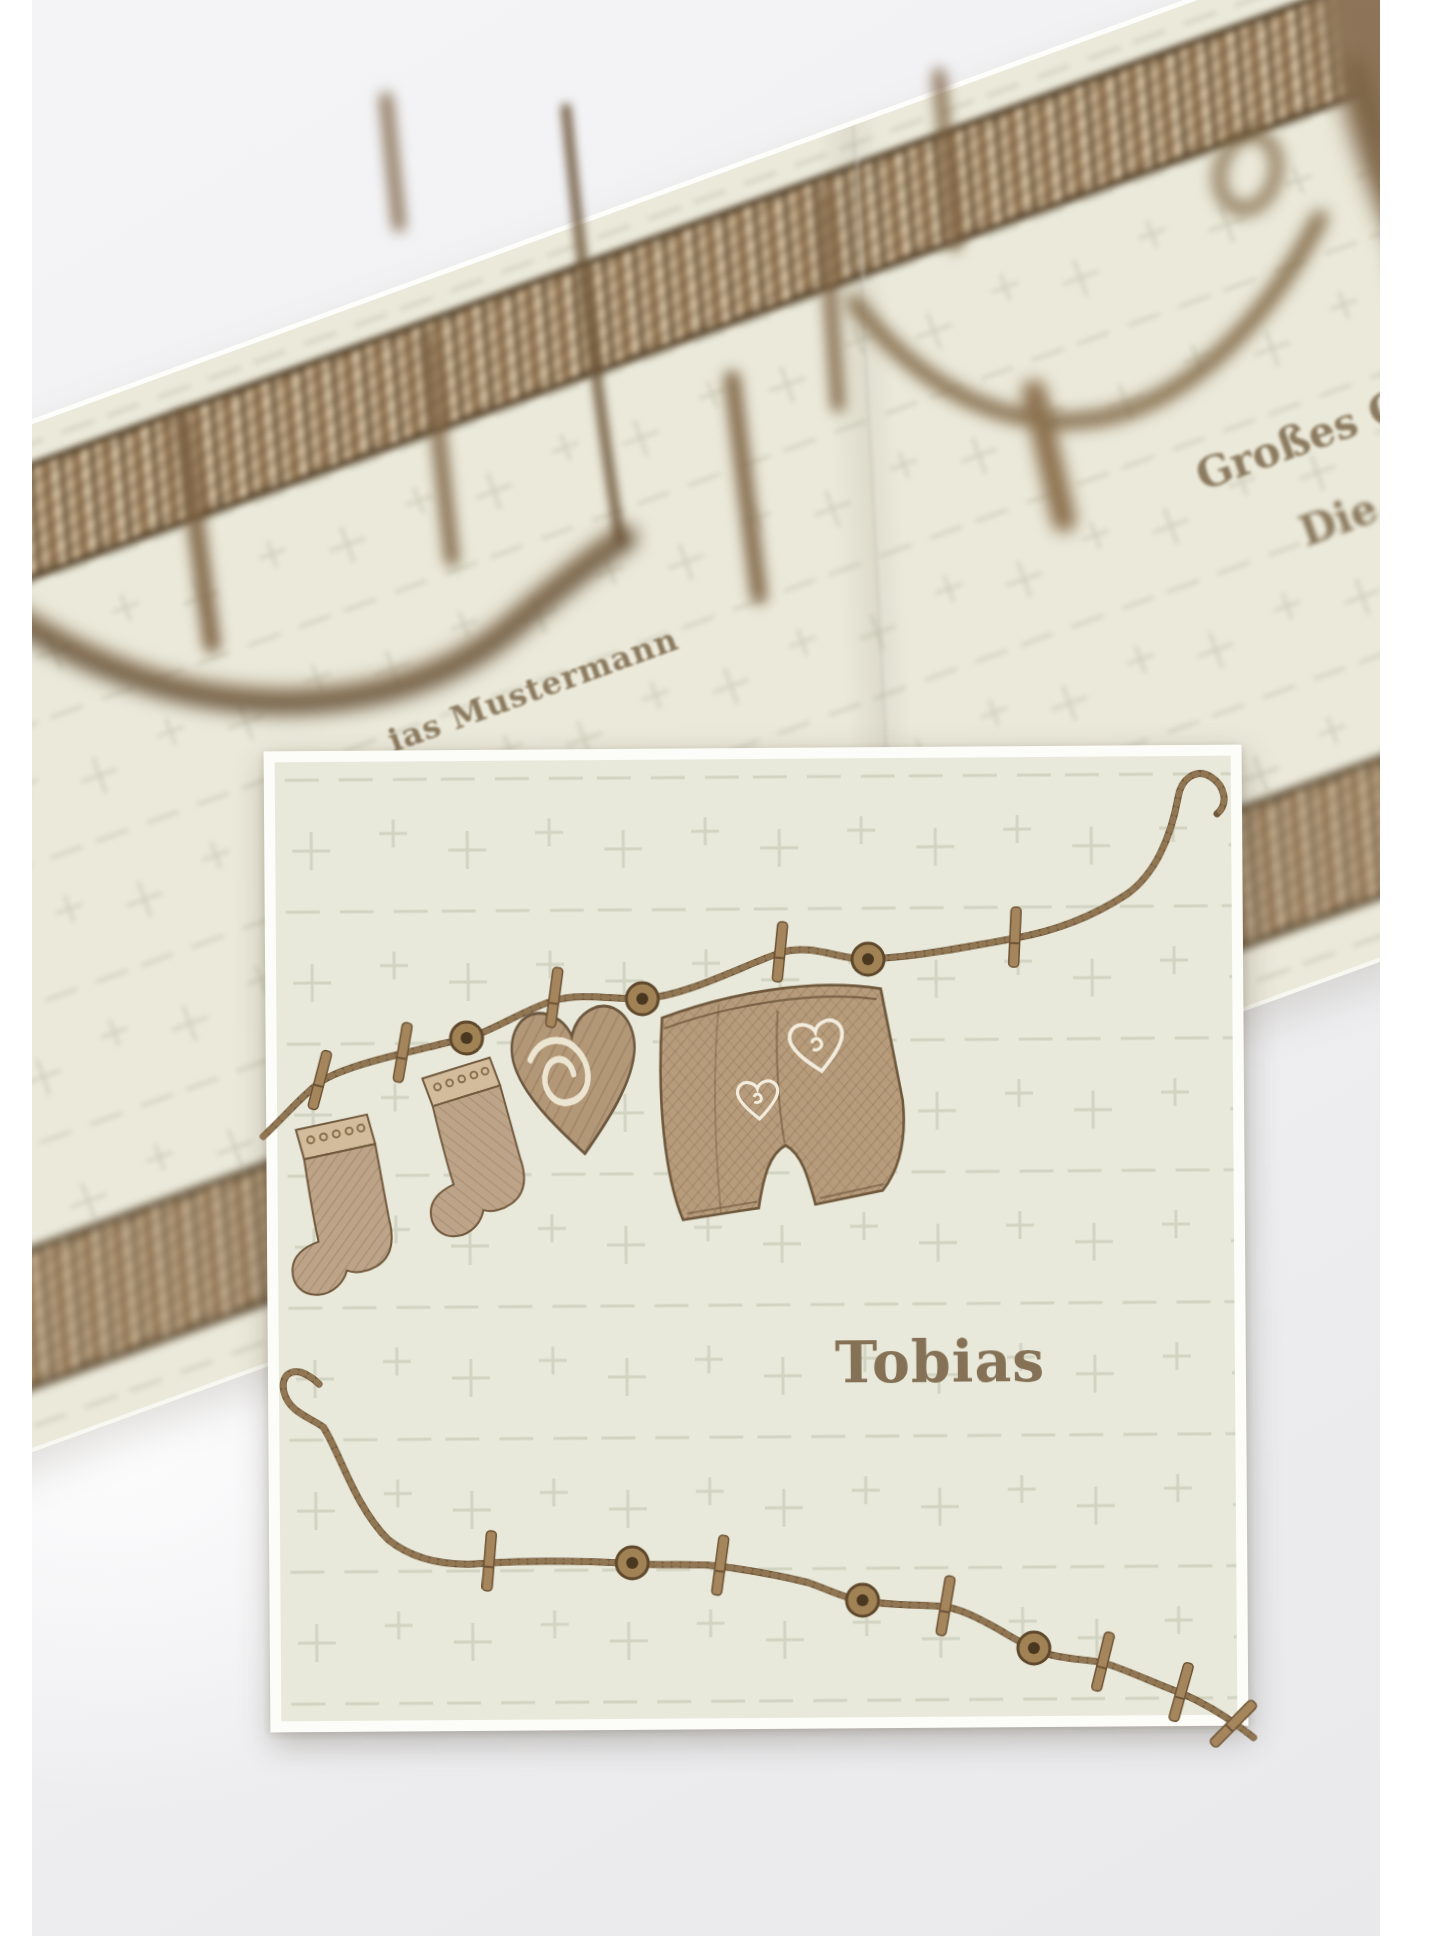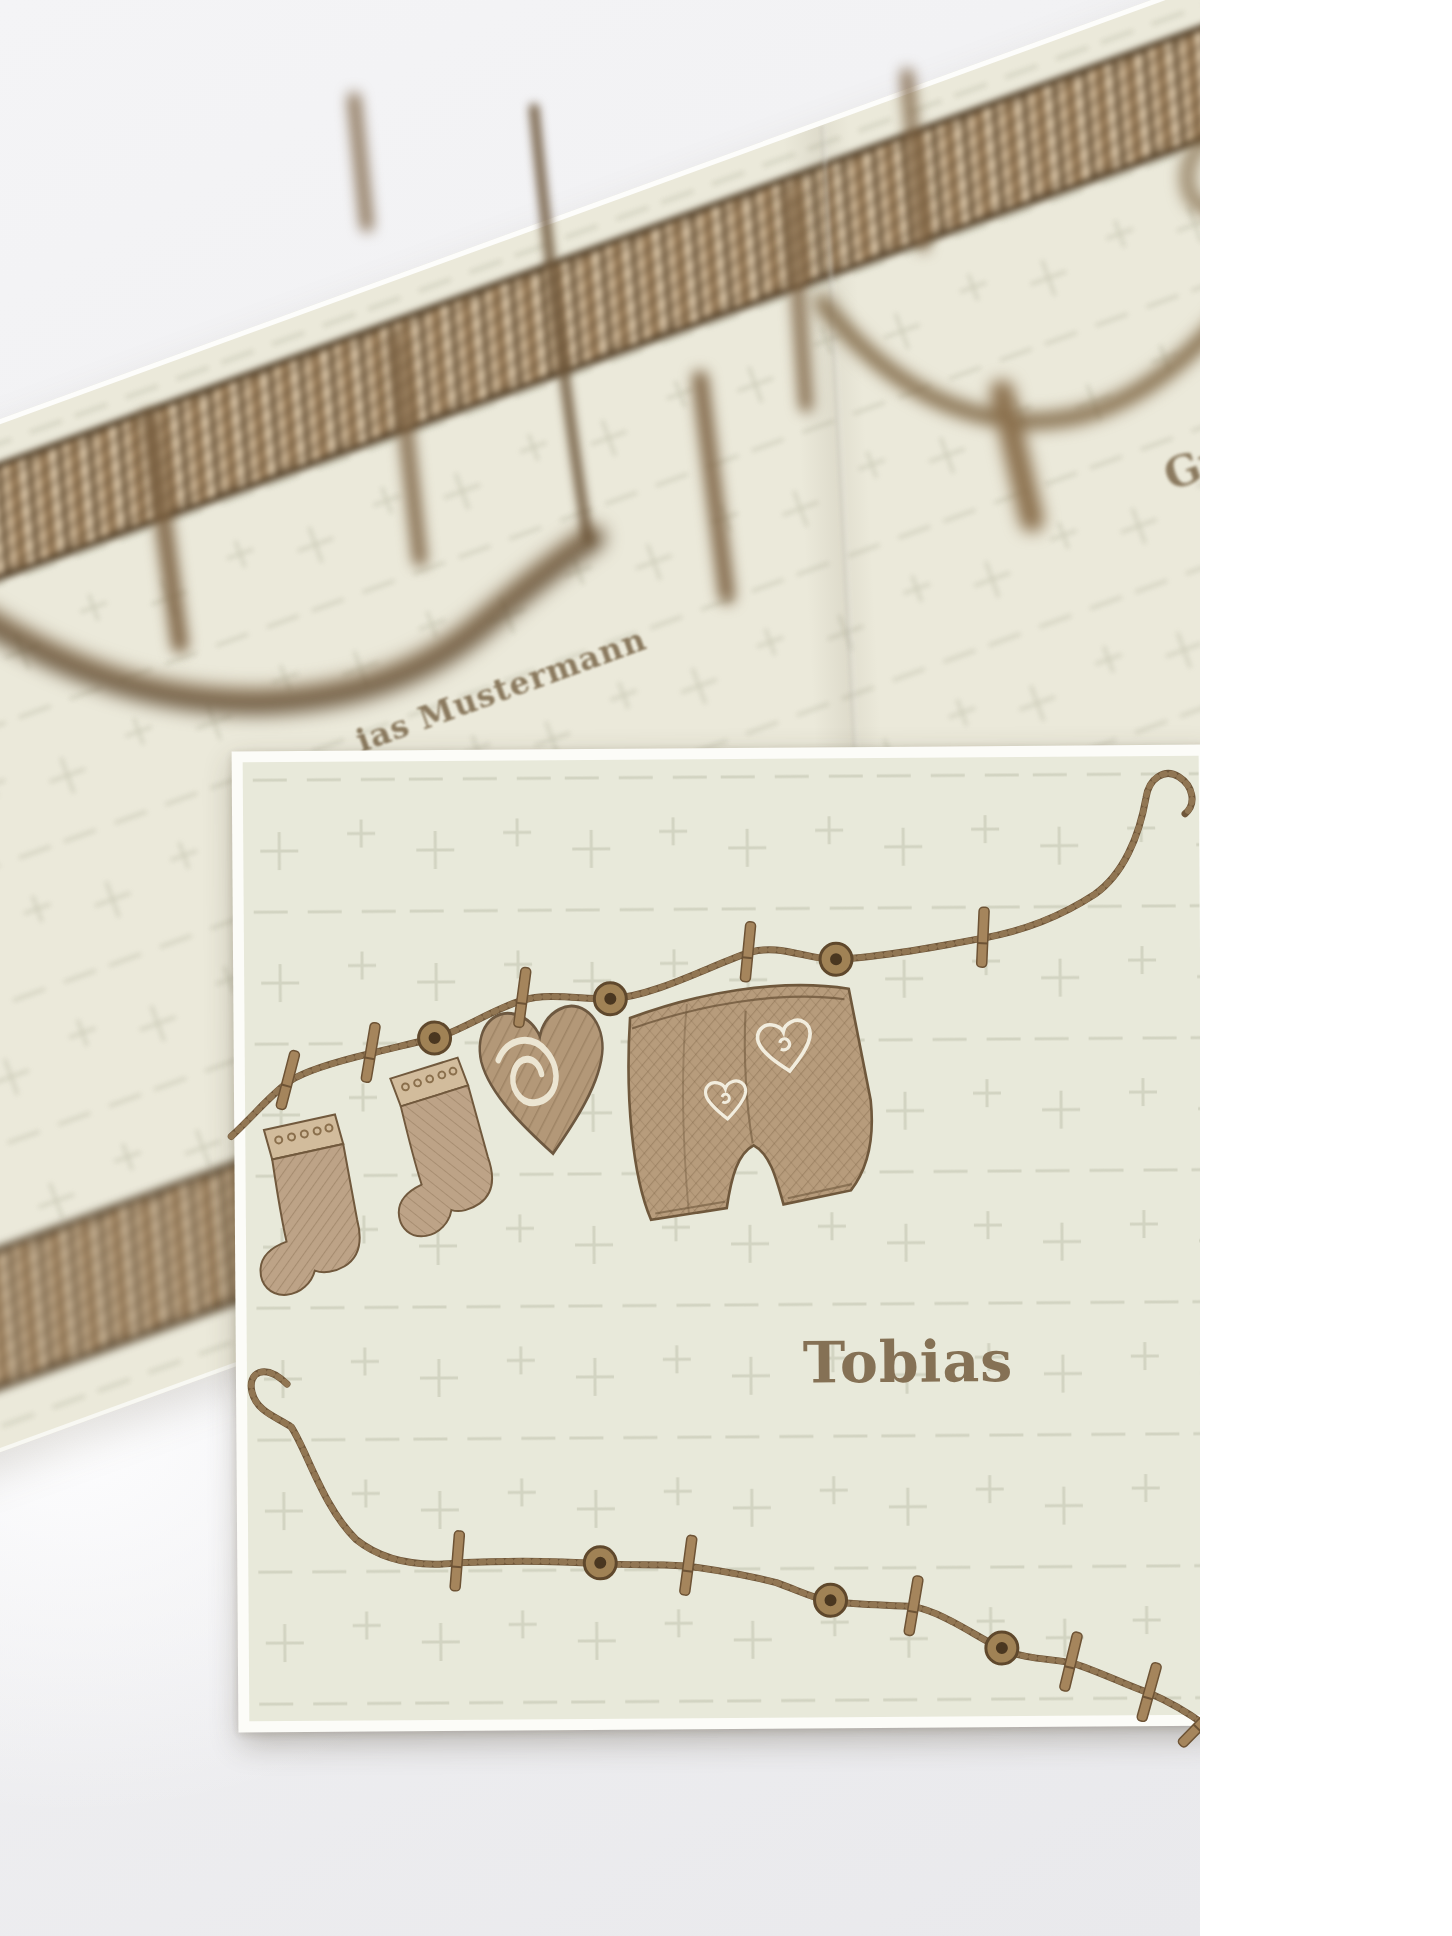--- a/index.html
+++ b/index.html
@@ -1,24 +1,25 @@
 <!DOCTYPE html>
 <html><head>
 <meta charset="utf-8">
 <style>
   html,body{margin:0;padding:0;}
   body{
     width:1452px;height:1936px;overflow:hidden;
     font-family:"DejaVu Serif","Liberation Serif",serif;
   }
   .stage{
-    position:relative;width:1200px;height:1936px;overflow:hidden;
+    position:relative;width:1348px;height:1936px;overflow:hidden;
     background:
       radial-gradient(900px 700px at 6% 74%, #fdfdfe 0%, rgba(252,252,253,0) 55%),
       linear-gradient(150deg,#f4f4f6 0%,#f0f0f2 45%,#e9e9ec 100%);
+    margin-left: 32px;
   }
 
   
   .bg-card{
     position:absolute;left:-382px;top:558px;width:2200px;height:962px;
     transform:rotate(-20deg);transform-origin:0 0;
     background:#ebe9da;
     border-top:5px solid #fdfdfb;
     border-bottom:4px solid #f8f8f3;
     overflow:hidden;

